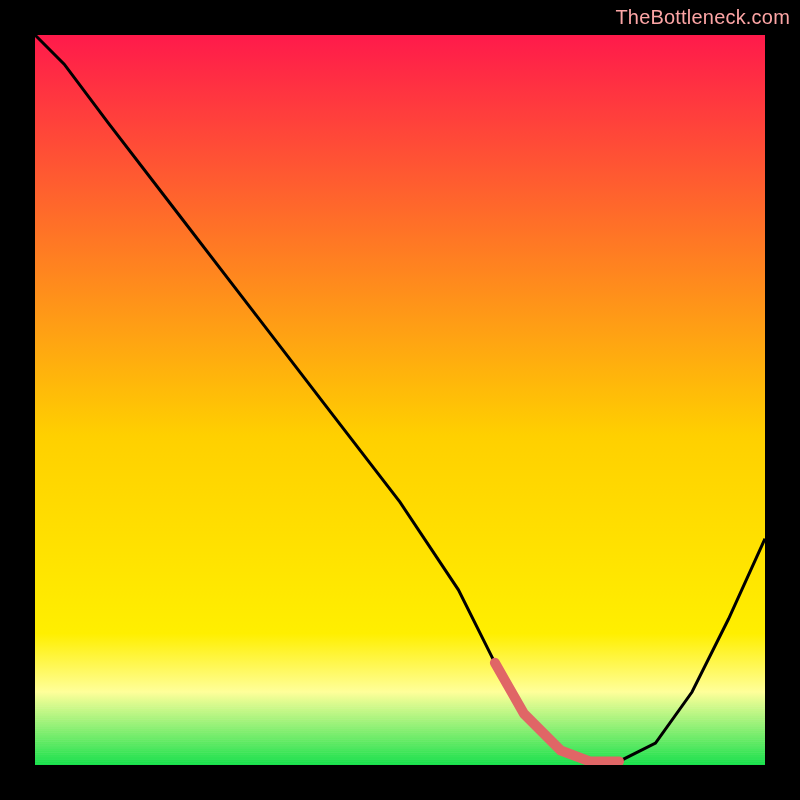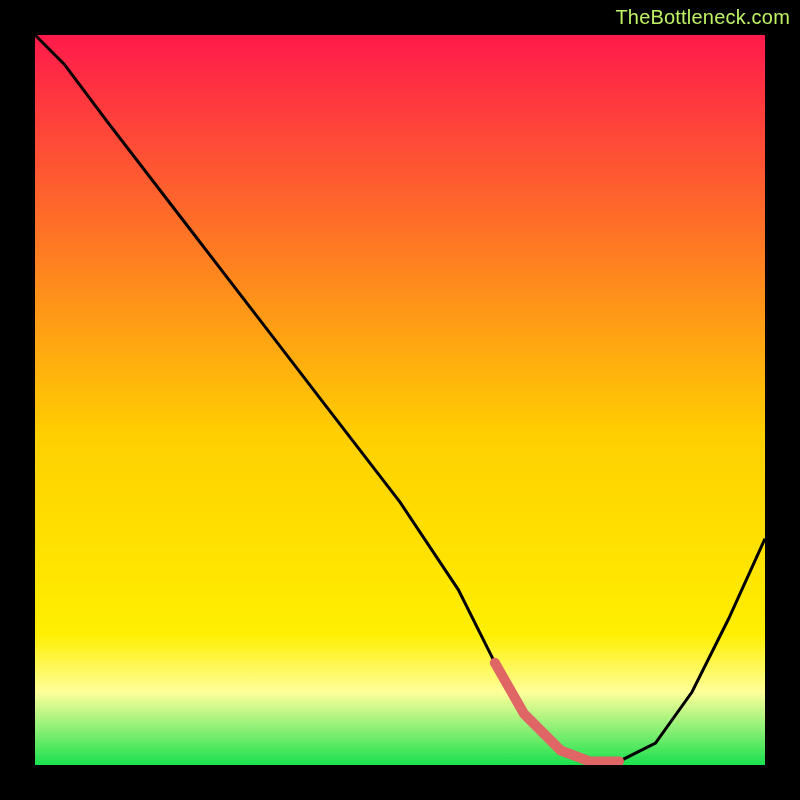--- a/index.html
+++ b/index.html
@@ -1,18 +1,18 @@
 <!DOCTYPE html>
 <html><head>
 <meta charset="utf-8">
 <style>
 html,body{margin:0;padding:0;width:800px;height:800px;background:#000;overflow:hidden}
 .frame{position:absolute;left:35px;top:35px;width:730px;height:730px;background:#000}
 .plot{position:absolute;left:0;top:0;width:730px;height:730px}
-.watermark{position:absolute;top:6px;right:10px;color:#bef264;font:20px Arial,Helvetica,sans-serif;letter-spacing:.2px}
+.watermark{position:absolute;top:6px;right:10px;color:#fca5a5;font:20px Arial,Helvetica,sans-serif;letter-spacing:.2px}
 svg{display:block}
 </style>
 </head>
 <body>
 
 <div class="watermark">TheBottleneck.com</div>
 
 <div class="frame">
 <svg class="plot" viewBox="0 0 730 730">
   <defs>

